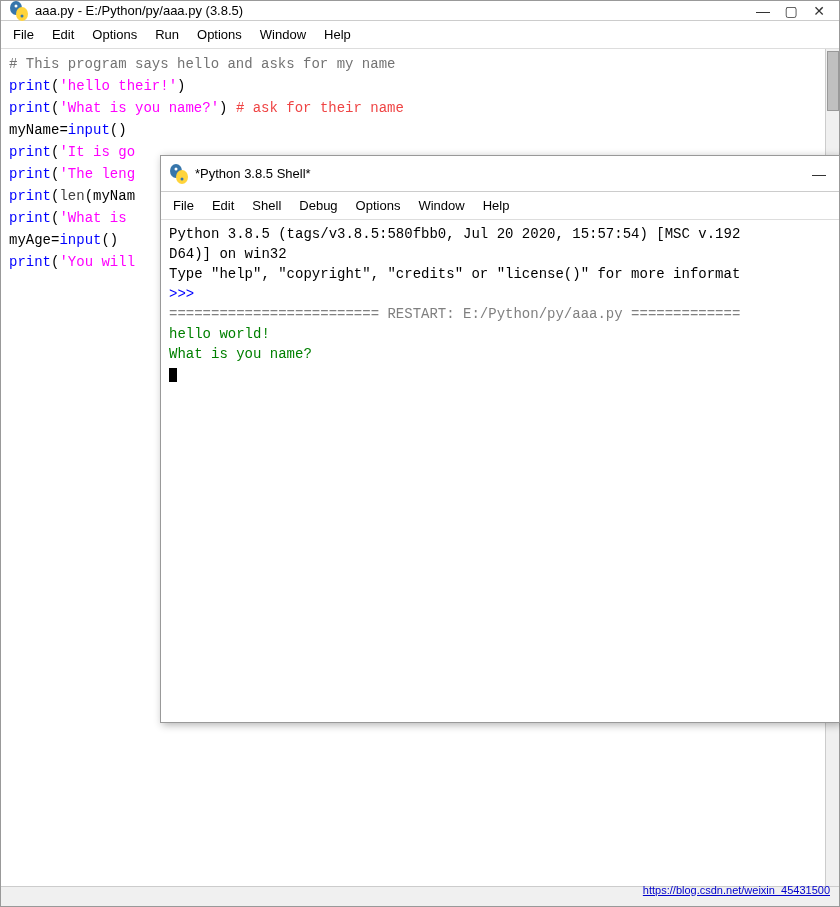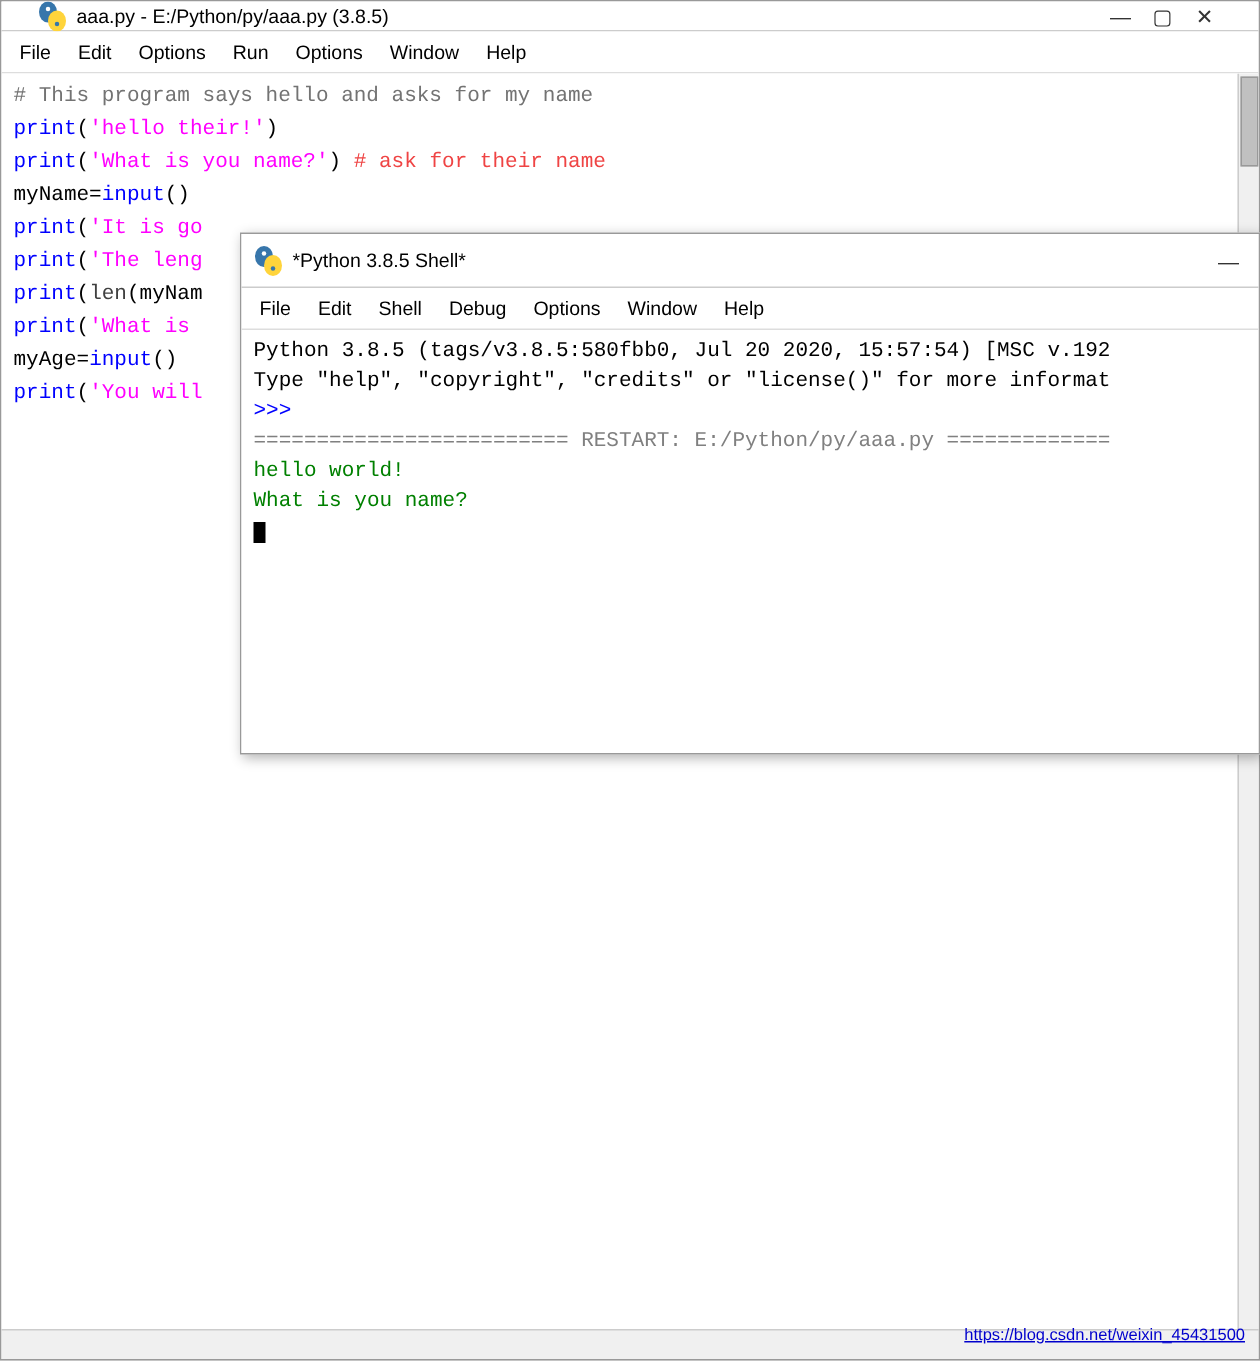--- a/index.html
+++ b/index.html
@@ -21,21 +21,21 @@
       height: 907px;
       background: #fff;
       border: 1px solid #999;
       display: flex;
       flex-direction: column;
     }
 
     .editor-titlebar {
       background: #fff;
       border-bottom: 1px solid #ccc;
-      padding: 4px 24px;
+      padding: 4px 8px;
       display: flex;
       align-items: center;
       justify-content: space-between;
       height: 20px;
     }
 
     .editor-titlebar-left {
       display: flex;
       align-items: center;
       gap: 6px;
@@ -144,21 +144,21 @@
       align-items: center;
       padding: 0 8px;
     }
 
     
     .shell-window {
       position: absolute;
       top: 155px;
       left: 160px;
       width: 680px;
-      height: 348px;
+      height: 568px;
       background: #fff;
       border: 1px solid #999;
       box-shadow: 2px 2px 8px rgba(0,0,0,0.3);
       display: flex;
       flex-direction: column;
     }
 
     .shell-titlebar {
       background: #fff;
       border-bottom: 1px solid #ccc;
@@ -326,20 +326,21 @@
     <span class="menu-item">Edit</span>
     <span class="menu-item">Shell</span>
     <span class="menu-item">Debug</span>
     <span class="menu-item">Options</span>
     <span class="menu-item">Window</span>
     <span class="menu-item">Help</span>
   </div>
 
   <div class="shell-content">
     <span class="shell-line shell-black">Python 3.8.5 (tags/v3.8.5:580fbb0, Jul 20 2020, 15:57:54) [MSC v.192</span>
+    <span class="shell-line shell-black">D64)] on win32</span>
     <span class="shell-line shell-black">Type "help", "copyright", "credits" or "license()" for more informat</span>
     <span class="shell-line shell-blue">&gt;&gt;&gt;</span>
     <span class="shell-line shell-restart">========================= RESTART: E:/Python/py/aaa.py =============</span>
     <span class="shell-line shell-green">hello world!</span>
     <span class="shell-line shell-green">What is you name?</span>
     <span class="shell-line"><span class="shell-cursor"></span></span>
   </div>
 </div>
 
 <div class="watermark">https://blog.csdn.net/weixin_45431500</div>

